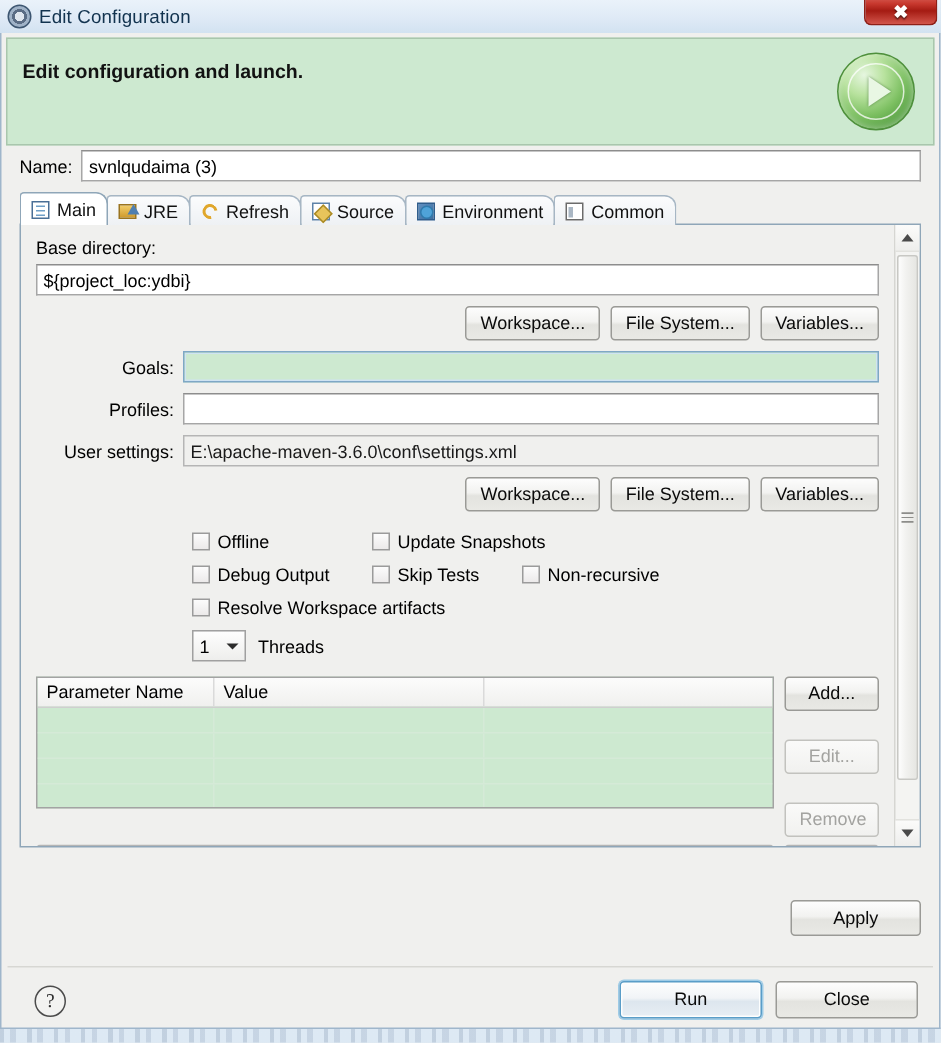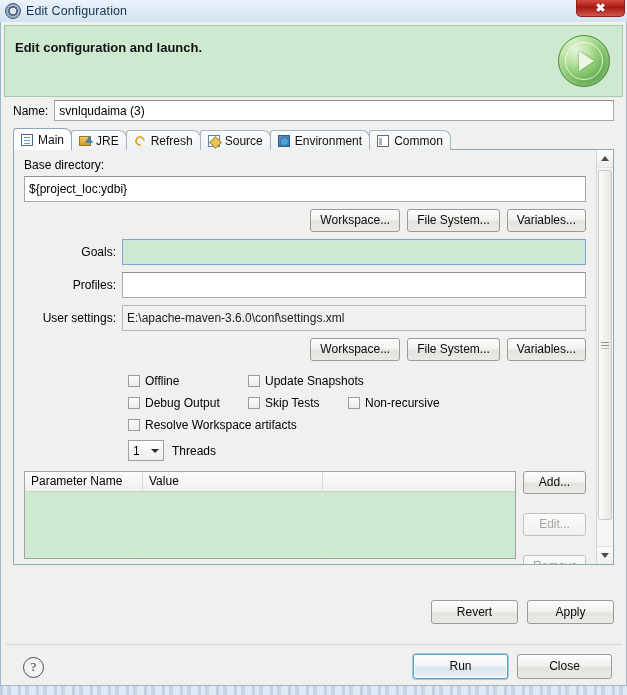--- a/index.html
+++ b/index.html
@@ -215,21 +215,21 @@
     padding: 8px 10px 0 10px;
     box-sizing: border-box;
   }
   .lbl { font-size: 12px; color: #000; }
   .txt {
     box-sizing: border-box;
     height: 21px;
     background: #fff;
     border: 1px solid #a6a6a6;
     border-top-color: #8d8d8d;
-    padding: 12px 4px;
+    padding: 0 4px;
     font-size: 12px;
     line-height: 19px;
     width: 100%;
     font-family: "Liberation Sans", sans-serif;
     outline: none;
     color: #000;
   }
   .txt.focused {
     background: #cde9d0;
     border: 1px solid #7fa7c6;
@@ -710,21 +710,20 @@
             </div>
           <div class="sb-arrow down">
               <span class="arr-dn"></span>
             </div>
         </div>
       </div>
 
     </div>
 
     <div class="apply-row">
-      <button class="btn">Revert</button>
       <button class="btn">Apply</button>
     </div>
 
     <div class="sep"></div>
 
     <div class="footer">
       <div class="help-icon">?</div>
       <div class="footer-btns">
         <button class="btn default">Run</button>
         <button class="btn">Close</button>

